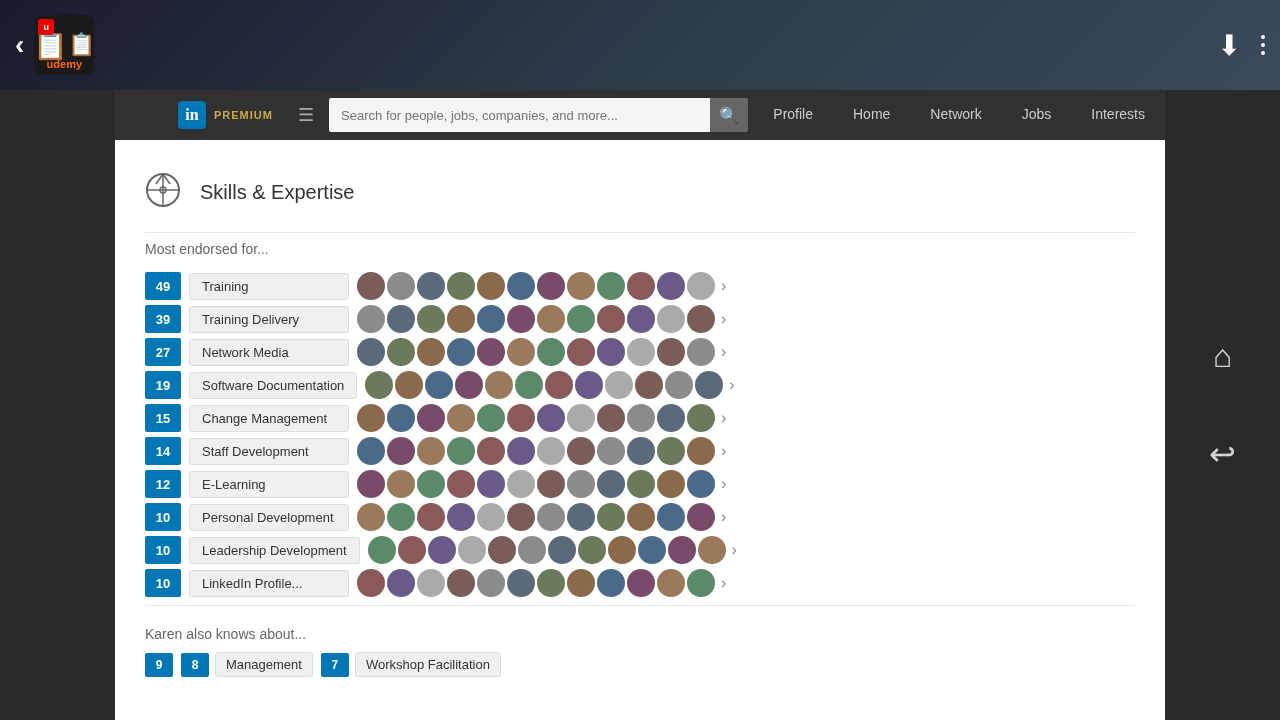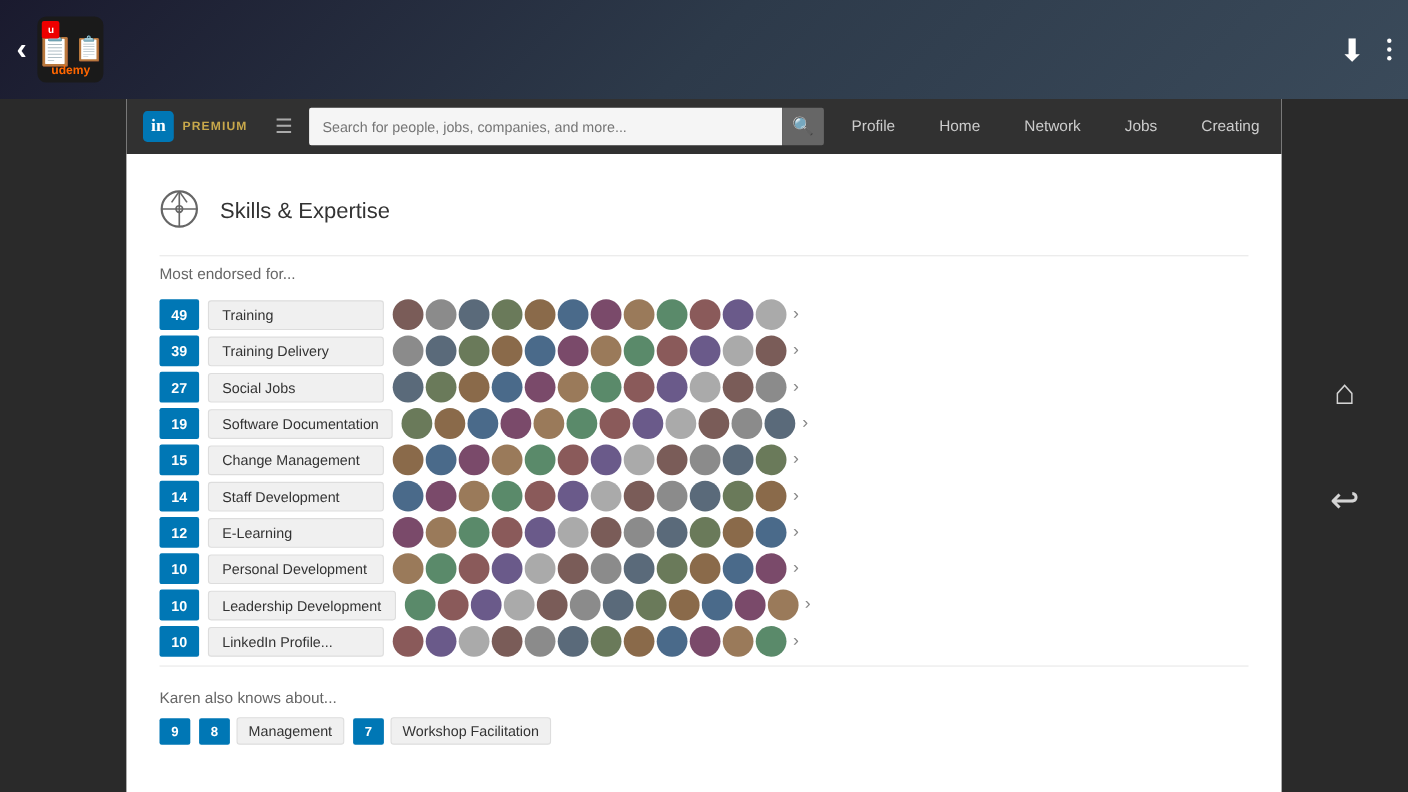--- a/index.html
+++ b/index.html
@@ -132,20 +132,21 @@
       height: 28px;
       background: #0077b5;
       border-radius: 4px;
       display: flex;
       align-items: center;
       justify-content: center;
       color: white;
       font-weight: bold;
       font-size: 16px;
       font-family: Georgia, serif;
+      margin-left: 48px;
     }
 
     .premium-text {
       color: #c8a84b;
       font-size: 11px;
       font-weight: bold;
       letter-spacing: 1px;
     }
 
     .hamburger {
@@ -421,21 +422,21 @@
     <div class="hamburger">☰</div>
     <div class="search-bar">
       <input class="search-input" type="text" placeholder="Search for people, jobs, companies, and more..." style="">
       <button class="search-btn">🔍</button>
     </div>
     <div class="nav-items">
       <a class="nav-item">Profile</a>
       <a class="nav-item">Home</a>
       <a class="nav-item">Network</a>
       <a class="nav-item">Jobs</a>
-      <a class="nav-item">Creating</a>
+      <a class="nav-item">Interests</a>
     </div>
   </div>
 
   <div class="content-body">
 
     <div class="skills-header">
       <div class="skills-icon">
         <svg width="36" height="36" viewBox="0 0 36 36" fill="none" xmlns="http://www.w3.org/2000/svg">
           <circle cx="18" cy="18" r="16" stroke="#666" stroke-width="2" fill="none"></circle>
           <line x1="18" y1="2" x2="18" y2="34" stroke="#666" stroke-width="1.5"></line>
@@ -486,21 +487,21 @@
             <div class="avatar-circle" style="background: rgb(90, 138, 106);"></div>
             <div class="avatar-circle" style="background: rgb(138, 90, 90);"></div>
             <div class="avatar-circle" style="background: rgb(106, 90, 138);"></div>
             <div class="avatar-circle" style="background: rgb(170, 170, 170);"></div>
             <div class="avatar-circle" style="background: rgb(122, 92, 88);"></div>
             <span class="avatar-more">›</span>
           </div>
         </div>
         <div class="skill-row">
           <div class="skill-count">27</div>
-          <div class="skill-name">Social Jobs</div>
+          <div class="skill-name">Network Media</div>
           <div class="skill-avatars">
             <div class="avatar-circle" style="background: rgb(90, 106, 122);"></div>
             <div class="avatar-circle" style="background: rgb(106, 122, 90);"></div>
             <div class="avatar-circle" style="background: rgb(138, 106, 74);"></div>
             <div class="avatar-circle" style="background: rgb(74, 106, 138);"></div>
             <div class="avatar-circle" style="background: rgb(122, 74, 106);"></div>
             <div class="avatar-circle" style="background: rgb(154, 122, 90);"></div>
             <div class="avatar-circle" style="background: rgb(90, 138, 106);"></div>
             <div class="avatar-circle" style="background: rgb(138, 90, 90);"></div>
             <div class="avatar-circle" style="background: rgb(106, 90, 138);"></div>

